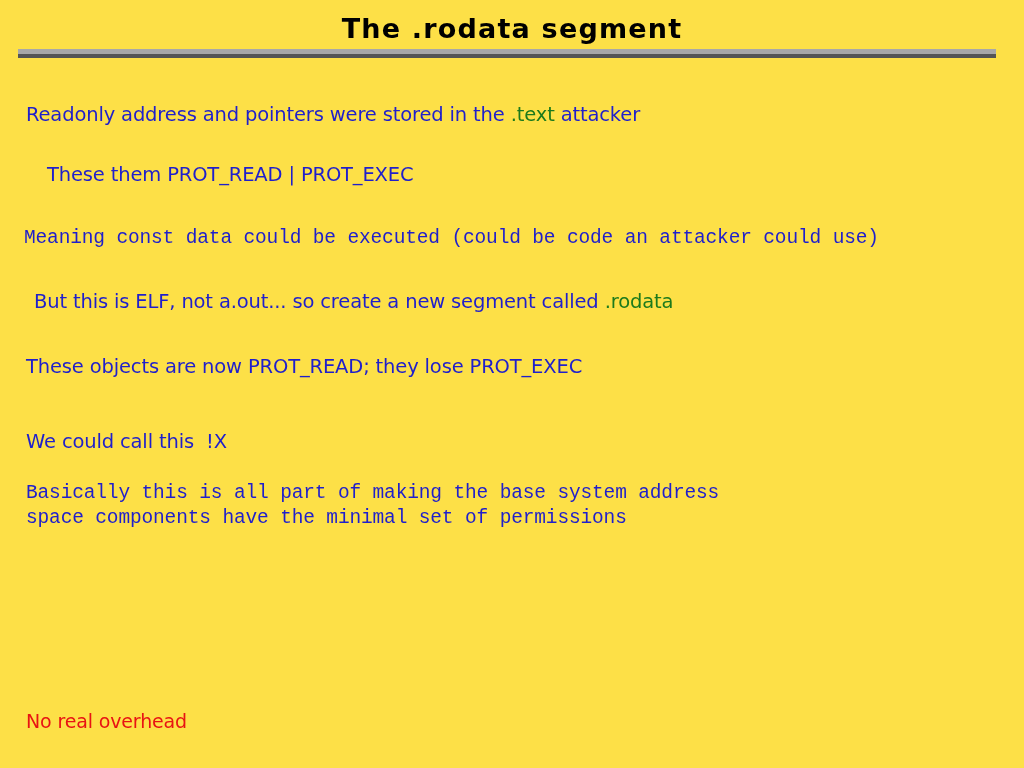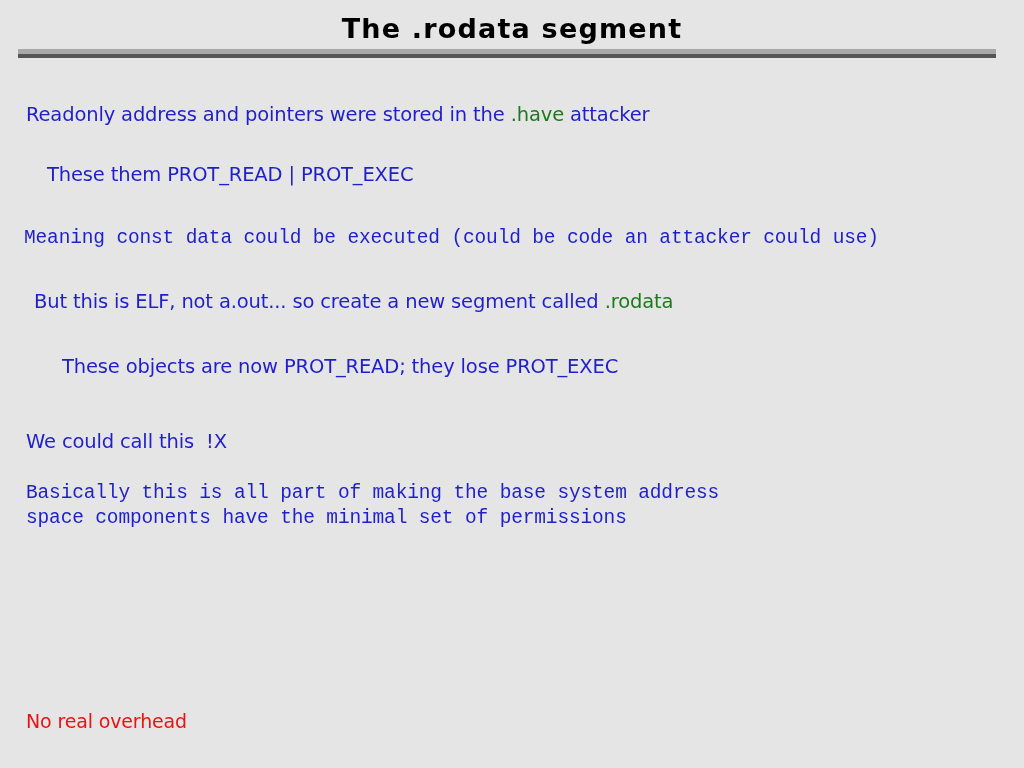--- a/index.html
+++ b/index.html
@@ -11,21 +11,21 @@
   body {
     width: 1024px;
     height: 768px;
     overflow: hidden;
     font-family: "DejaVu Sans", sans-serif;
   }
   #slide {
     position: relative;
     width: 1024px;
     height: 768px;
-    background: #e5e5e5;
+    background: #fde047;
   }
 
   
   #slide-title {
     position: absolute;
     left: 0;
     top: 13px;
     width: 1024px;
     text-align: center;
     font-family: "DejaVu Sans", sans-serif;
@@ -85,38 +85,38 @@
     white-space: pre;
     letter-spacing: -0.15px;
     text-align: center;
   }
 
   
   #line-1 { left: 26px; top: 101px; }
   #line-2 { left: 47px; top: 161px; }
   #line-3 { left: 24px; top: 225px; font-family: Liberation Mono, monospace; }
   #line-4 { left: 26px; top: 288px; margin-left: 8px; }
-  #line-5 { left: 26px; top: 353px; margin-left: 36px; }
+  #line-5 { left: 26px; top: 353px; }
   #line-6 { left: 26px; top: 396px; margin-top: 32px; }
   #line-7 { left: 26px; top: 481px; width: 740px; line-height: 25px; font-family: Liberation Mono, monospace; }
   #footer-1 { left: 26px; top: 710px; }
 </style>
 </head>
 <body>
 
 <div id="slide">
 
   <div id="slide-title"><span>The .rodata segment</span></div>
 
   <div id="title-rule">
     <div class="rule-light"></div>
     <div class="rule-dark"></div>
   </div>
 
-  <div class="body-line" id="line-1"><span>Readonly address and pointers were stored in the </span><span class="accent-green">.have</span><span> attacker</span></div>
+  <div class="body-line" id="line-1"><span>Readonly address and pointers were stored in the </span><span class="accent-green">.text</span><span> attacker</span></div>
 
   <div class="body-line indented" id="line-2">These them PROT_READ | PROT_EXEC</div>
 
   <div class="body-line" id="line-3">Meaning const data could be executed (could be code an attacker could use)</div>
 
   <div class="body-line" id="line-4"><span>But this is ELF, not a.out... so create a new segment called </span><span class="accent-green">.rodata</span></div>
 
   <div class="body-line" id="line-5">These objects are now PROT_READ; they lose PROT_EXEC</div>
 
   <div class="body-line" id="line-6">We could call this  !X</div>

